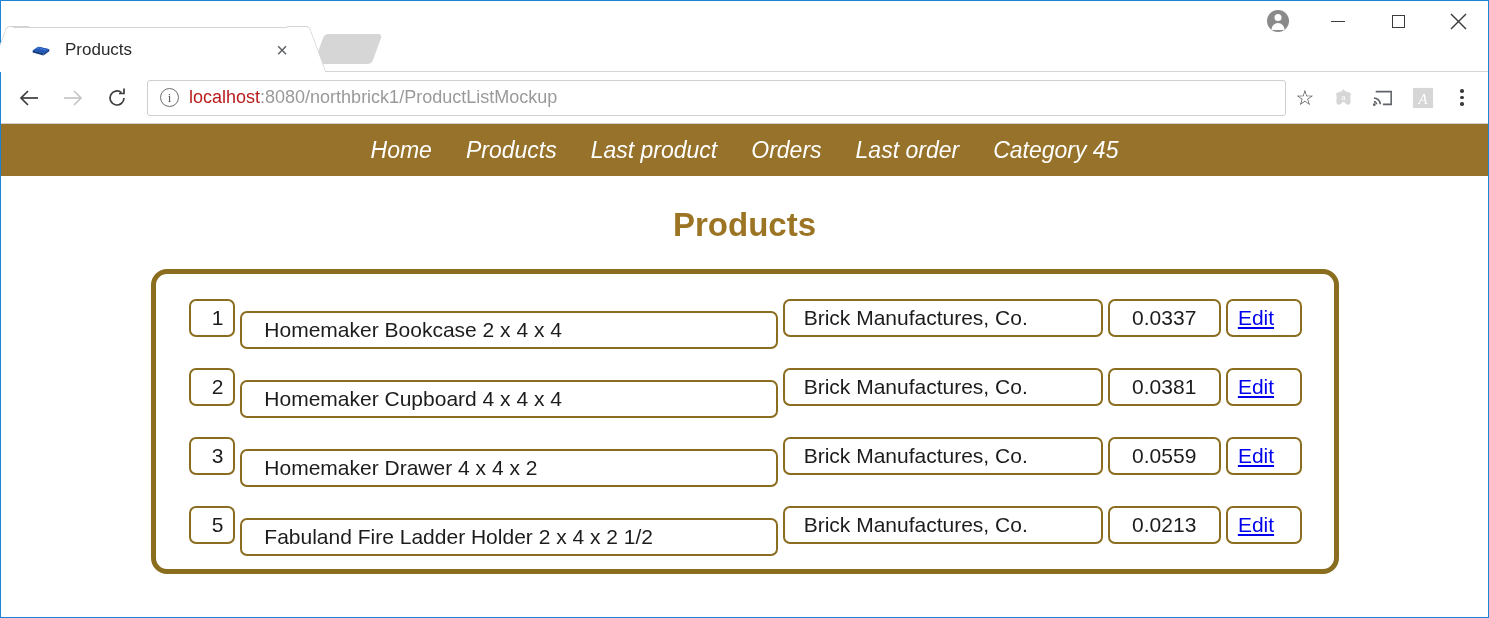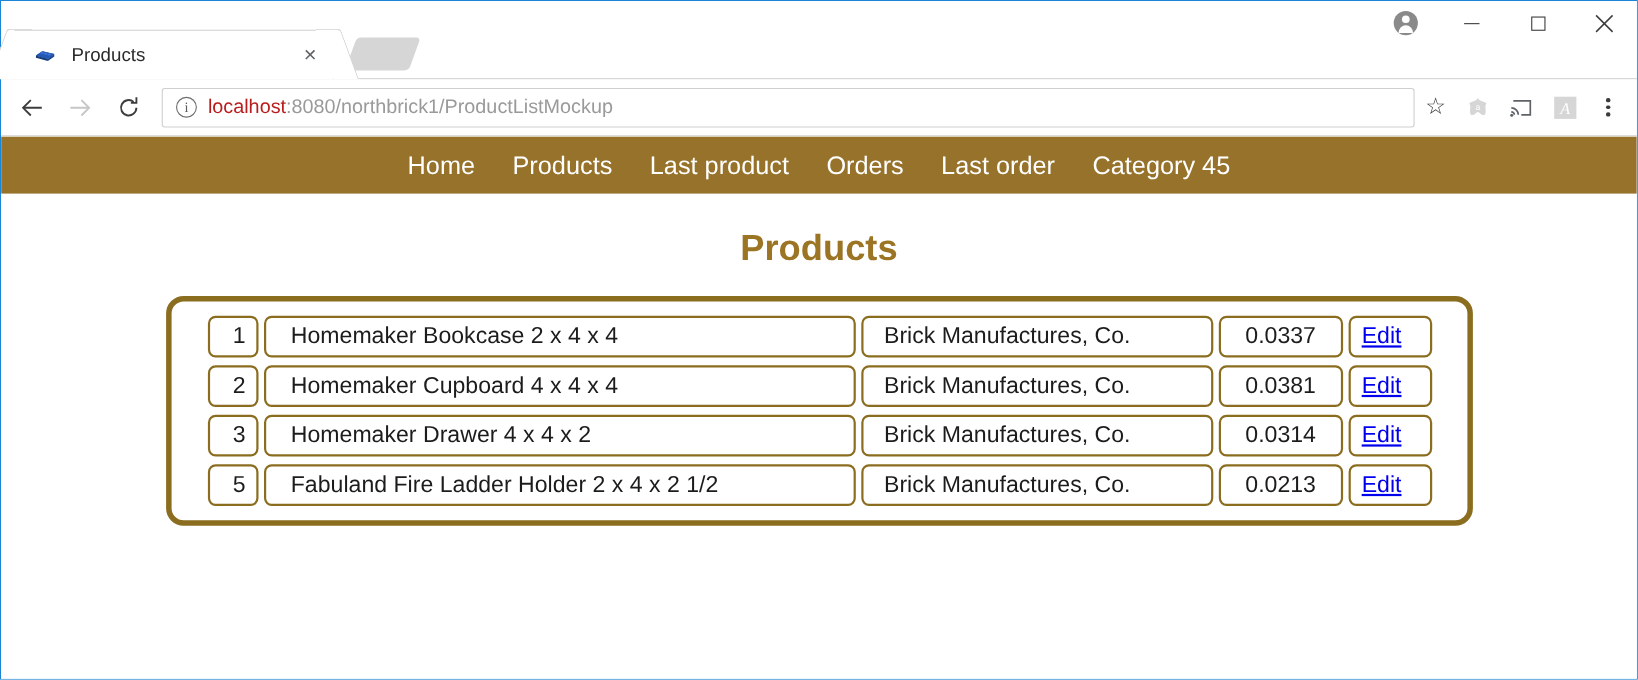--- a/index.html
+++ b/index.html
@@ -280,20 +280,21 @@
     gap: 0;
     flex: 0 0 auto;
   }
   .site-nav a {
     color: #ffffff;
     font-size: 23px;
     text-decoration: none;
     padding: 0 17px;
     white-space: nowrap;
     cursor: pointer;
+    font-style: italic;
   }
 
   .page-title {
     text-align: center;
     color: #9c7524;
     font-size: 33px;
     font-weight: bold;
     margin-top: 30px;
   }
 
@@ -319,21 +320,21 @@
     border-radius: 7px;
     height: 38px;
     display: flex;
     align-items: center;
     font-size: 21px;
     color: #1c1c1c;
     background: #ffffff;
     padding: 0 10px;
   }
   .cell-id     { width: 47px;  justify-content: flex-end; padding-right: 10px; }
-  .cell-name   { width: 541px; padding-left: 22px; }
+  .cell-name   { width: 541px; padding-left: 22px; margin-top: 24px; }
   .cell-maker  { width: 322px; padding-left: 19px; }
   .cell-price  { width: 114px; justify-content: center; }
   .cell-edit   { width: 76px;  justify-content: flex-start; }
   .cell-edit a {
     color: #0000ee;
     text-decoration: underline;
     font-size: 21px;
     cursor: pointer;
   }
 </style>
@@ -476,21 +477,21 @@
         <div class="cell cell-price">0.0381</div>
         <div class="cell cell-edit">
           <a>Edit</a>
         </div>
       </div>
 
       <div class="product-row">
         <div class="cell cell-id">3</div>
         <div class="cell cell-name">Homemaker Drawer 4 x 4 x 2</div>
         <div class="cell cell-maker">Brick Manufactures, Co.</div>
-        <div class="cell cell-price">0.0314</div>
+        <div class="cell cell-price">0.0559</div>
         <div class="cell cell-edit">
           <a>Edit</a>
         </div>
       </div>
 
       <div class="product-row">
         <div class="cell cell-id">5</div>
         <div class="cell cell-name">Fabuland Fire Ladder Holder 2 x 4 x 2 1/2</div>
         <div class="cell cell-maker">Brick Manufactures, Co.</div>
         <div class="cell cell-price">0.0213</div>

